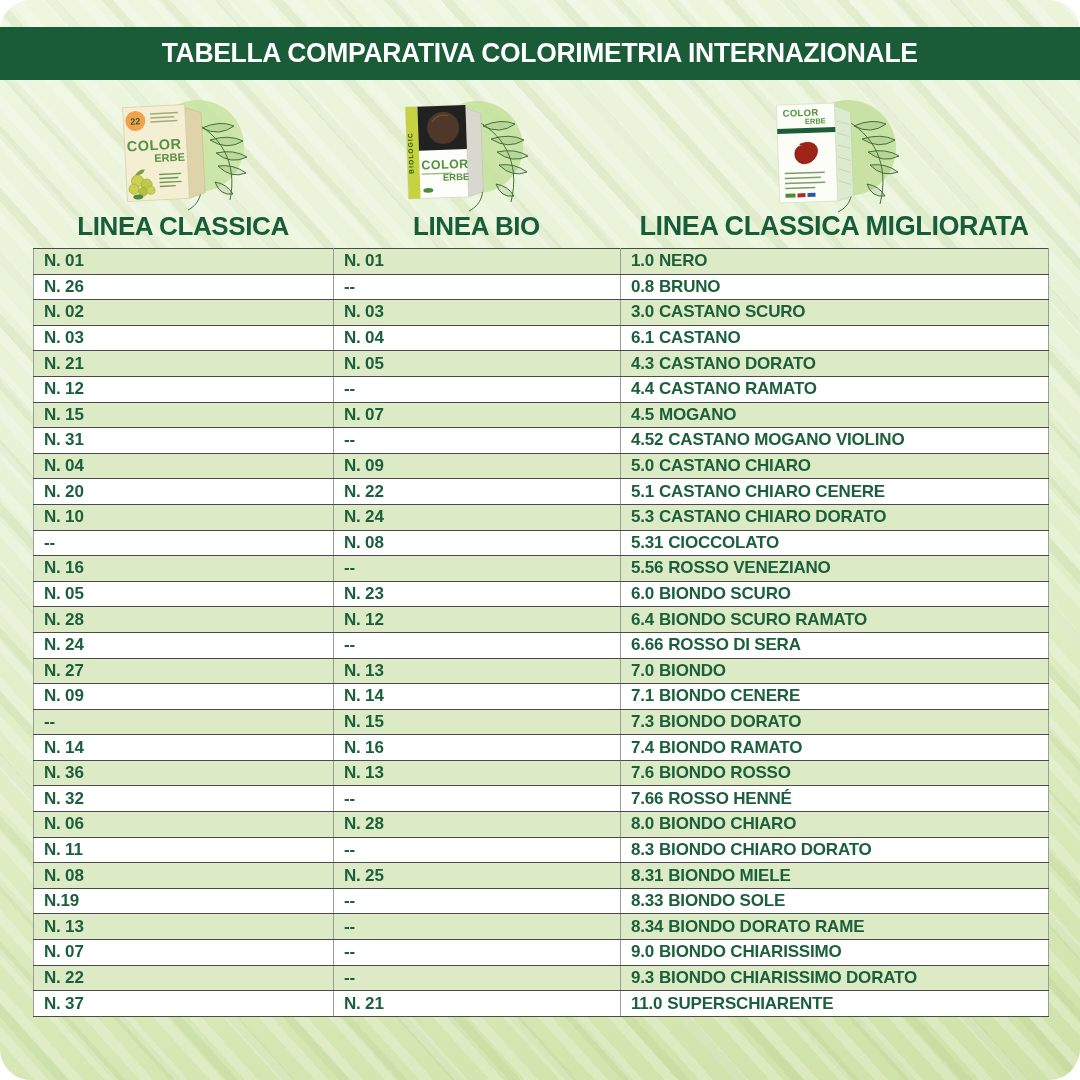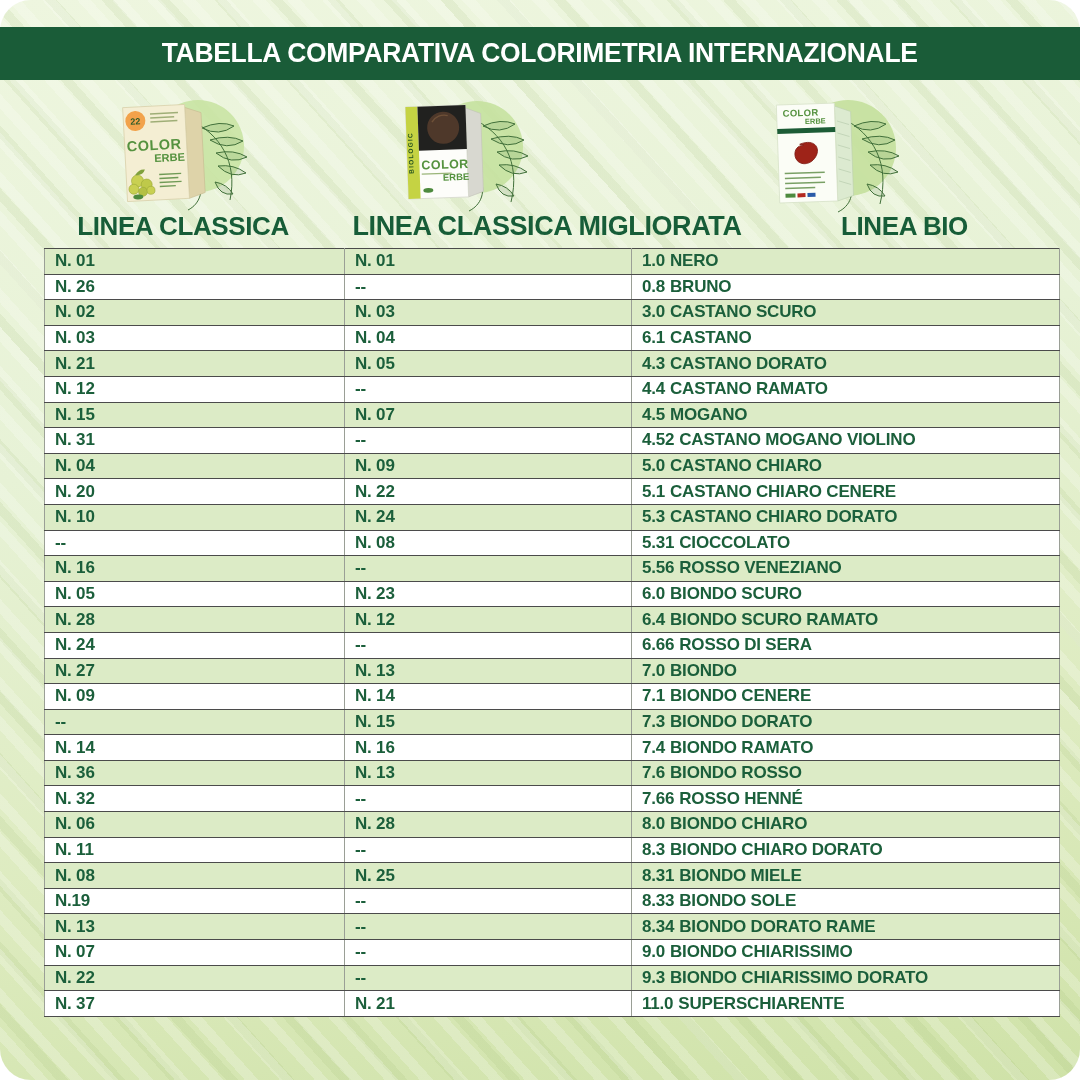--- a/index.html
+++ b/index.html
@@ -45,21 +45,21 @@
   }
   .col-header{
     color:var(--heading-green);font-weight:700;font-size:26px;
     letter-spacing:-0.4px;text-align:center;white-space:nowrap;
     transform-origin:center;
   }
   .col-header.c1{width:300px;}
   .col-header.c2{width:287px;}
   .col-header.c3{width:428px;font-size:27px;}
   .comparison-table{
-    position:absolute;left:44px;top:248px;width:1015px;
+    position:absolute;left:33px;top:248px;width:1015px;
     border-collapse:collapse;table-layout:fixed;
     border:1px solid #6f6f6f;
     background:var(--row-white);
   }
   .comparison-table td{
     height:25.6px;
     border-top:1px solid var(--border-dark);
     border-bottom:1px solid var(--border-dark);
     border-left:1px solid var(--border-light);
     border-right:1px solid var(--border-light);
@@ -192,22 +192,22 @@
             <rect x="78" y="101" width="8" height="4" fill="#b32a20"></rect>
             <rect x="88" y="101" width="8" height="4" fill="#2a5ba8"></rect>
           </g>
         </g>
       </svg>
     </div>
   </div>
 
   <div class="col-headers">
     <div class="col-header c1">LINEA CLASSICA</div>
+    <div class="col-header c2">LINEA BIO</div>
     <div class="col-header c3">LINEA CLASSICA MIGLIORATA</div>
-    <div class="col-header c2">LINEA BIO</div>
   </div>
 
   <table class="comparison-table">
     <colgroup>
         <col class="w1">
         <col class="w2">
         <col class="w3">
       </colgroup>
     <tbody>
   <tr class="row-green">

